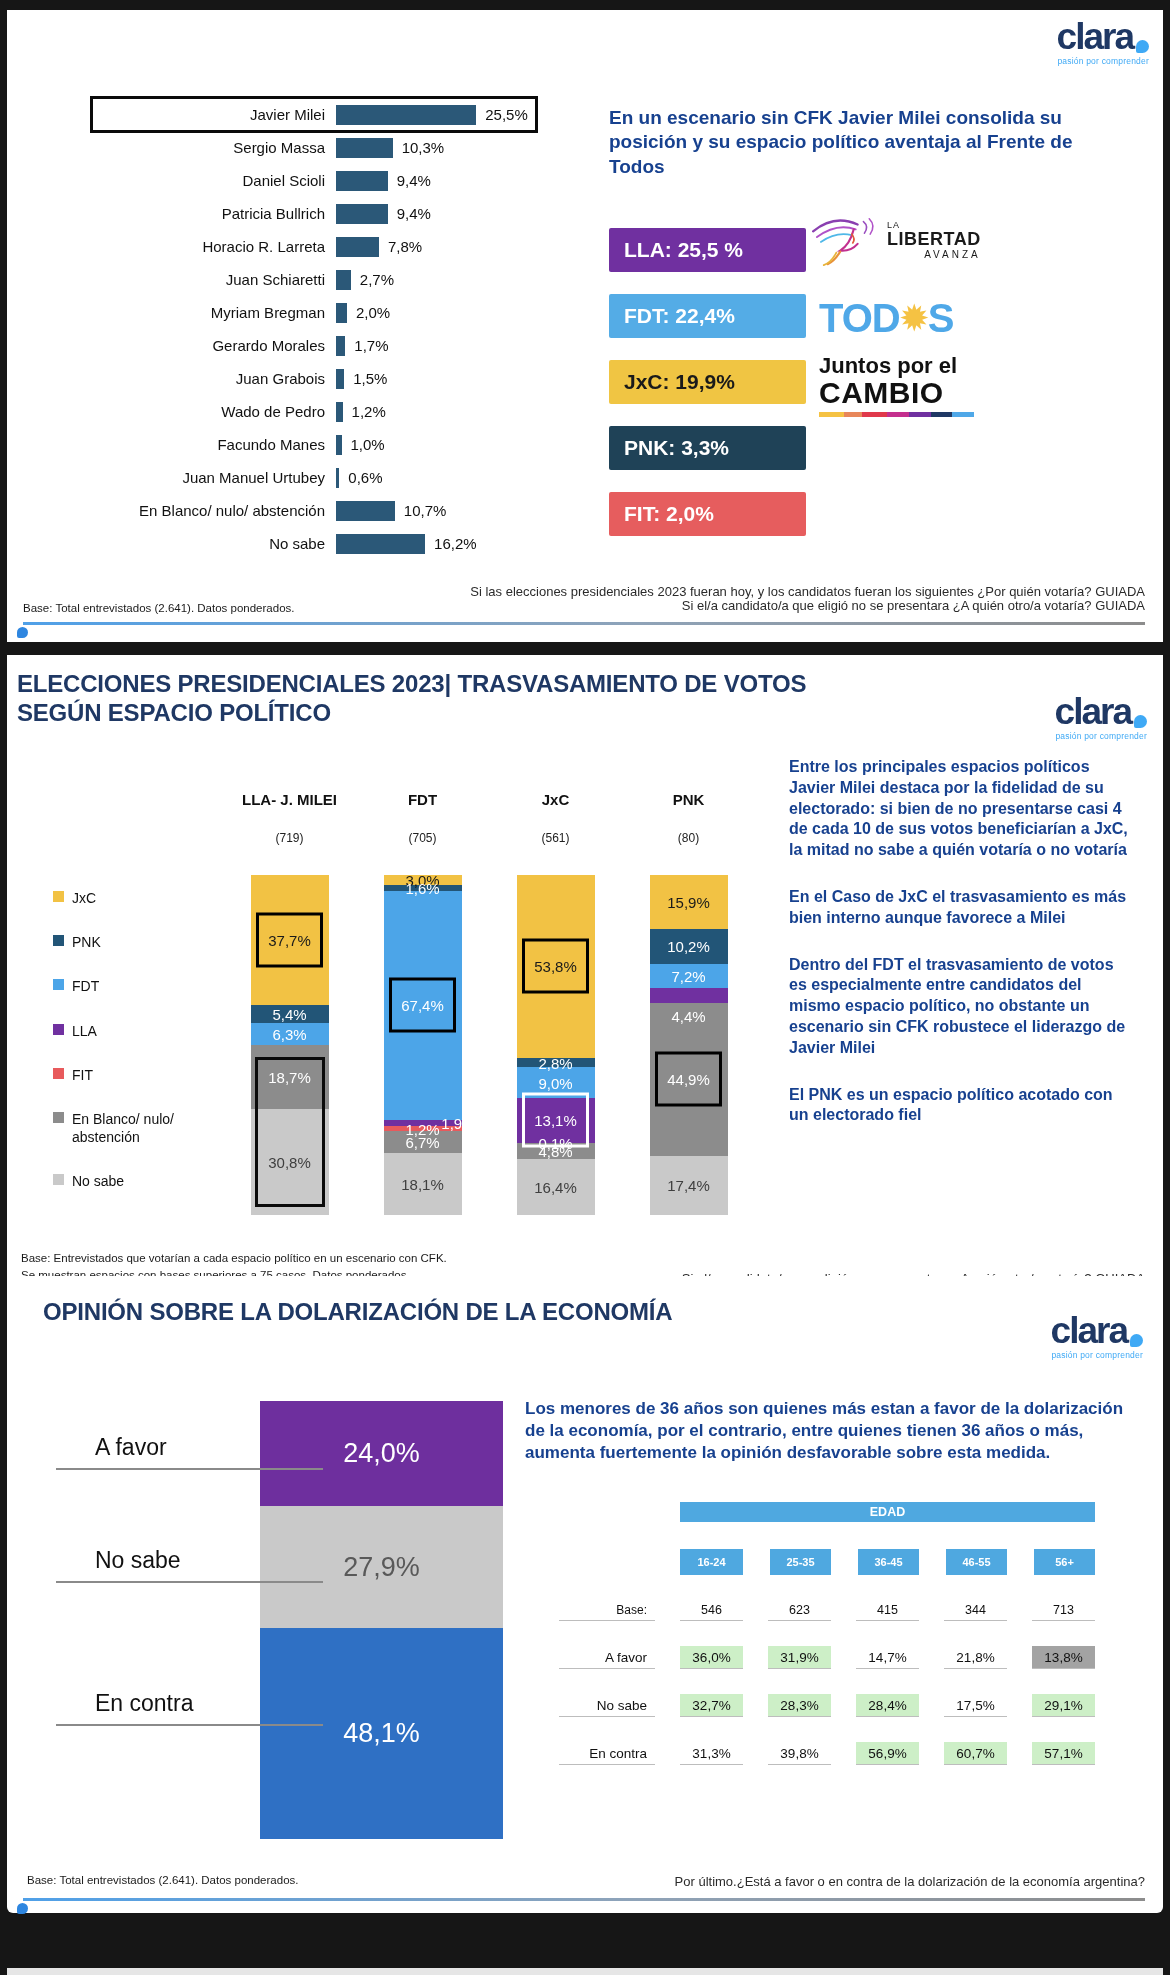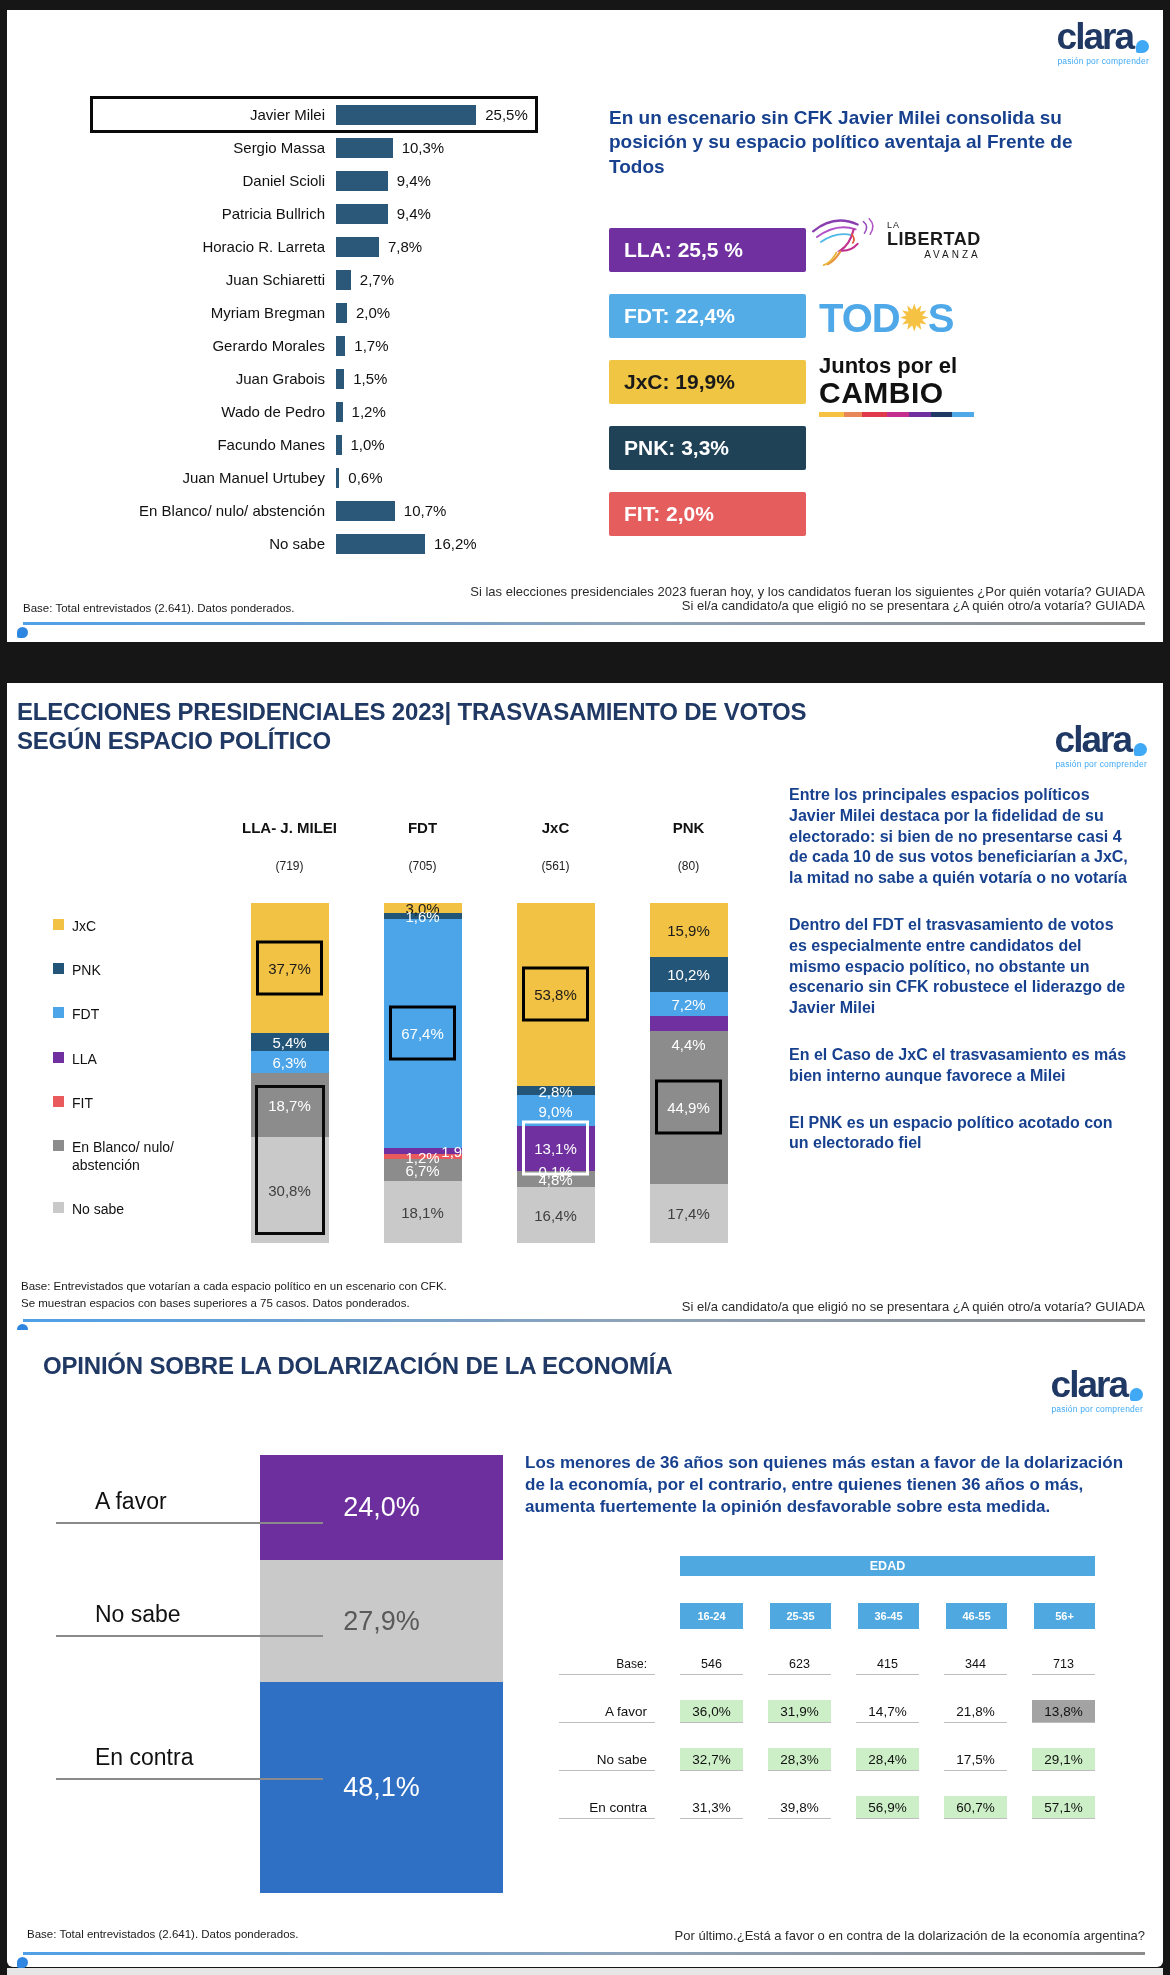--- a/index.html
+++ b/index.html
@@ -1,21 +1,21 @@
 <!DOCTYPE html>
 <html><head>
 <meta charset="utf-8">
 <style>
   html,body{margin:0;padding:0;background:#101010;}
   .stage{position:relative;width:1170px;height:1975px;background:#161616;
          font-family:"Liberation Sans",sans-serif;overflow:hidden;}
   .slide{position:absolute;left:7px;width:1156px;background:#ffffff;}
   #s1{top:10px;height:632px;}
-  #s2{top:683px;height:730px;}
-  #s3{top:1330px;height:637px;border-radius:6px;}
+  #s2{top:655px;height:730px;}
+  #s3{top:1276px;height:637px;border-radius:6px;}
   .title{position:absolute;margin:0;font-weight:700;color:#1F3864;font-size:24px;letter-spacing:-0.2px;}
   #s1 .title{left:16px;top:14px;}
   #s2 .title{left:10px;top:14px;width:830px;line-height:1.22;}
   #s3 .title{left:36px;top:22px;}
 
   
   .brand{position:absolute;text-align:right;line-height:1;}
   #s1 .brand{right:14px;top:8px;}
   #s2 .brand{right:16px;top:38px;}
   #s3 .brand{right:20px;top:36px;}
@@ -377,22 +377,22 @@
             </div>
             <div class="sseg" style="height: 59.16px; background: rgb(201, 201, 201);">
               <div class="sseg-label" style="color: rgb(63, 63, 63);">17,4%</div>
             </div>
           </div>
         </div>
       </div>
 
     <div id="paras2">
       <p class="para">Entre los principales espacios políticos Javier Milei  destaca por la fidelidad de su electorado: si bien de no presentarse casi 4 de cada 10 de sus votos beneficiarían a JxC, la mitad no sabe a quién votaría o no votaría</p>
+      <p class="para">En el Caso de JxC el trasvasamiento es más bien interno aunque favorece a Milei</p>
       <p class="para">Dentro del FDT el trasvasamiento de votos es especialmente entre candidatos del mismo espacio político, no obstante un escenario sin CFK robustece el liderazgo de Javier Milei</p>
-      <p class="para">En el Caso de JxC el trasvasamiento es más bien interno aunque favorece a Milei</p>
       <p class="para">El PNK es un espacio político acotado con un electorado fiel</p>
     </div>
 
     <div class="note n1">Base: Entrevistados que votarían a cada espacio político  en un escenario con CFK.</div>
     <div class="note n2">Se muestran espacios con bases superiores a 75 casos. Datos ponderados.</div>
     <div class="qnote">Si el/a candidato/a que eligió no se presentara ¿A quién otro/a votaría? GUIADA</div>
     <div class="rule"></div>
     <div class="rule-dot"></div>
   </section>
 

